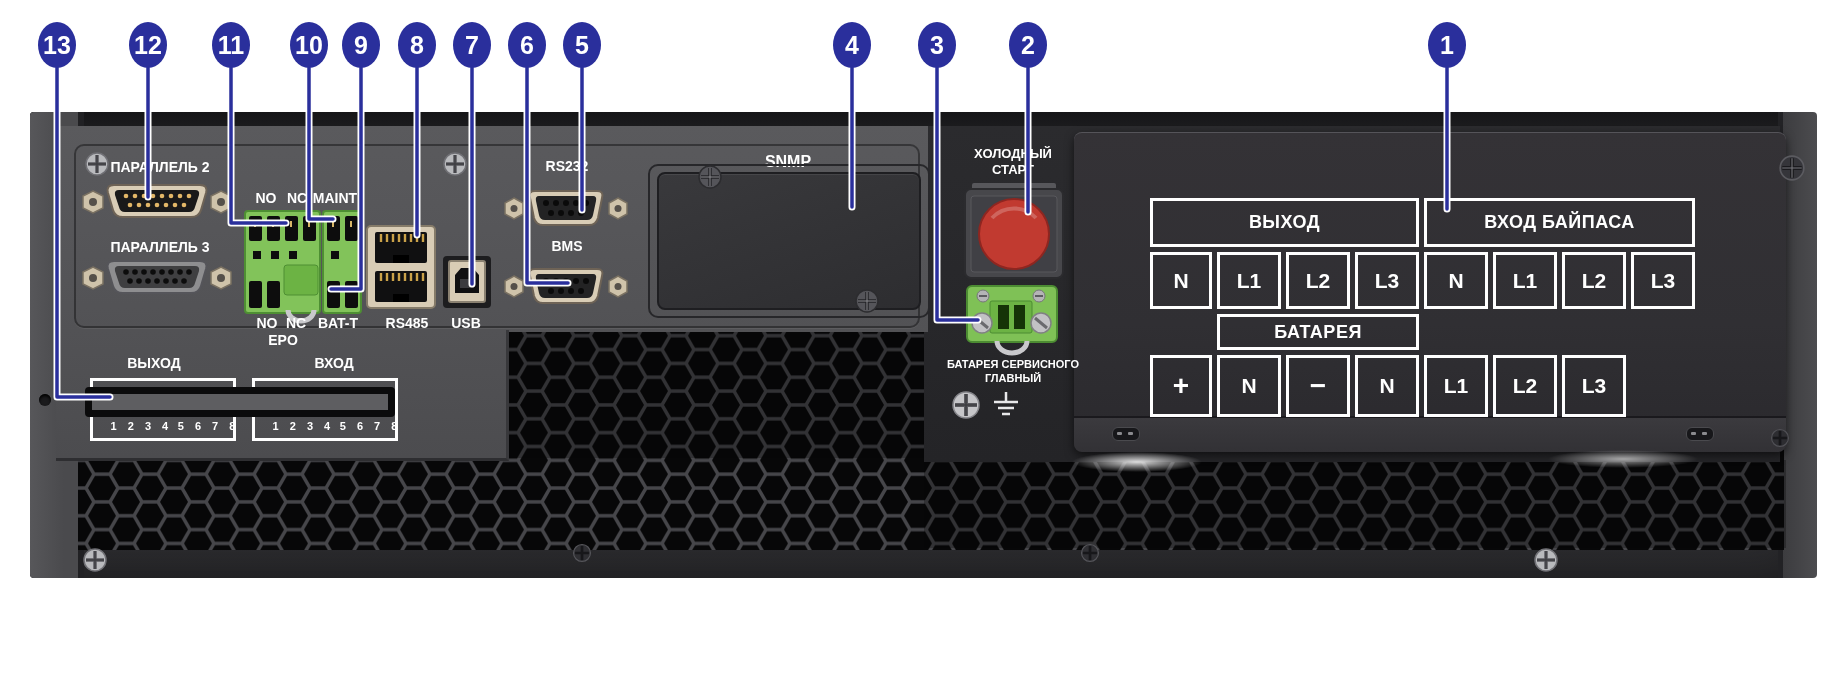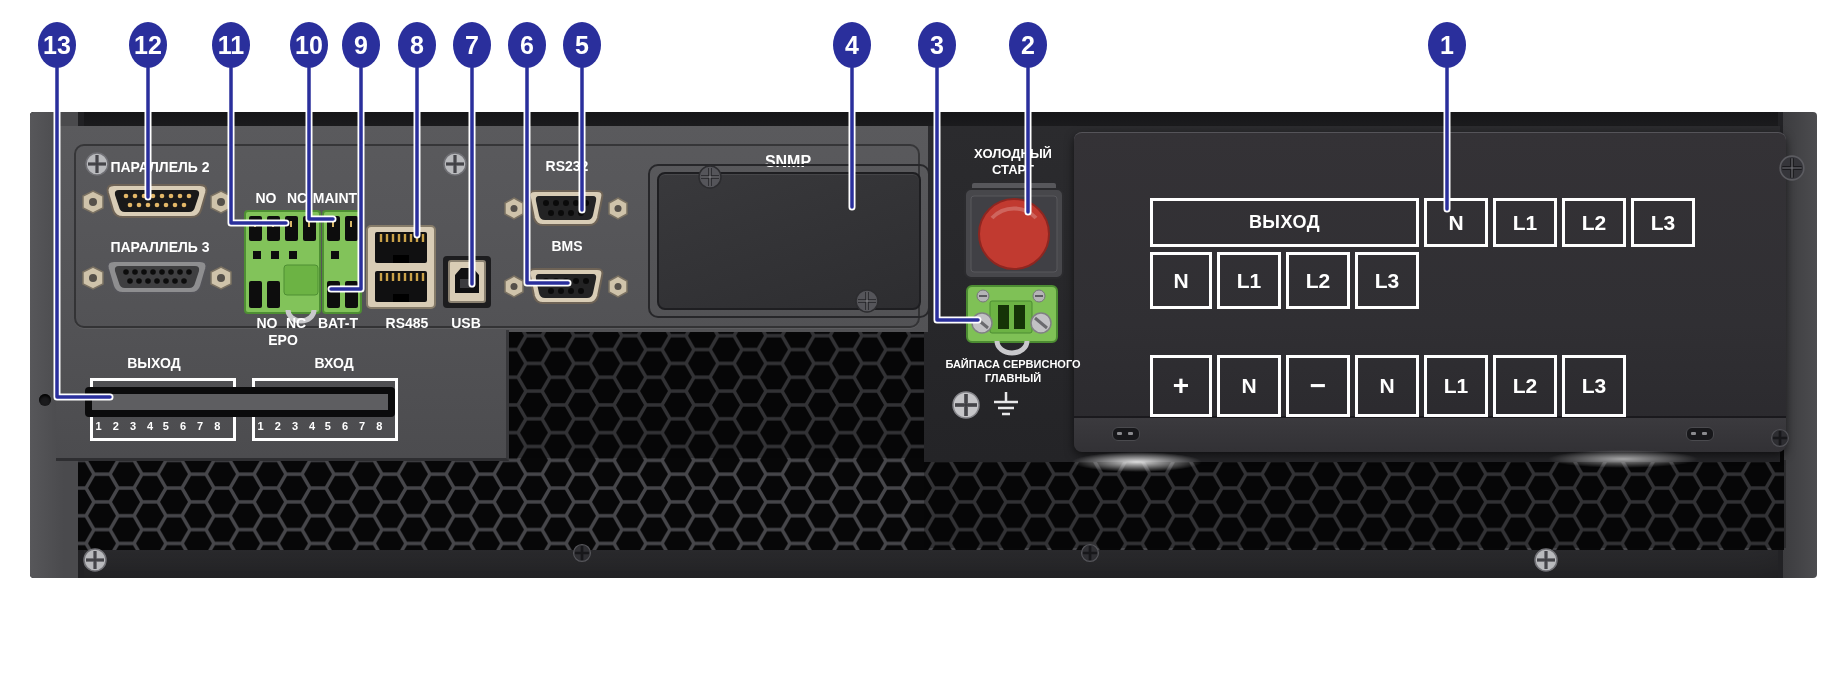--- a/index.html
+++ b/index.html
@@ -53,21 +53,21 @@
       font-weight:bold;font-size:21px;font-family:"Liberation Sans",sans-serif;}
   .tt .hdr{font-size:18px;letter-spacing:.5px;}
   .tt .pe{font-size:36px;}
   .tt .big{font-size:28px;}
 
   
   .dip-bracket{position:absolute;width:140px;height:57px;border:3px solid #fff;}
   .dip-bar{left:85px;top:387px;width:310px;height:30px;background:#5e5e61;
     border:7px solid #0b0b0c;border-radius:4px;box-sizing:border-box;}
   .dip-nums{position:absolute;width:140px;display:flex;justify-content:space-evenly;
-    color:#fff;font-weight:bold;font-size:11px;letter-spacing:4px;}
+    color:#fff;font-weight:bold;font-size:11px;letter-spacing:4px;margin-left:15px;}
   .dip-hole{left:39px;top:394px;width:12px;height:12px;border-radius:50%;background:#1b1b1d;
     box-shadow:inset 0 2px 3px #000;}
 
   
   .snmp-recess{left:648px;top:164px;width:278px;height:150px;border-radius:10px;
     border:2px solid #27272a;}
   .snmp-plate{left:657px;top:172px;width:260px;height:134px;border-radius:8px;
     background:linear-gradient(160deg,#39393c,#2d2d30);
     border:2px solid #1e1e21;box-shadow:inset 0 1px 0 rgba(255,255,255,.08);}
 
@@ -115,30 +115,32 @@
     </div>
   <div class="pill" style="left:1686px;top:427px;">
       <i style="left:4px"></i>
       <i style="left:15px"></i>
     </div>
   <div class="sheen a"></div>
   <div class="sheen b"></div>
 
   <div class="abs tt">
     <div class="cell hdr" style="grid-column:1/5;grid-row:1;">ВЫХОД</div>
+    <div class="cell hdr" style="grid-column:5/9;grid-row:1;">ВХОД БАЙПАСА</div>
 
     <div class="cell">N</div>
     <div class="cell">L1</div>
     <div class="cell">L2</div>
     <div class="cell">L3</div>
     <div class="cell">N</div>
     <div class="cell">L1</div>
     <div class="cell">L2</div>
     <div class="cell">L3</div>
 
+    <div class="cell hdr" style="grid-column:2/5;grid-row:3;">БАТАРЕЯ</div>
 
     <div class="cell big" style="grid-row:4;">+</div>
     <div class="cell" style="grid-row:4;">N</div>
     <div class="cell big" style="grid-row:4;">−</div>
     <div class="cell" style="grid-row:4;">N</div>
     <div class="cell" style="grid-row:4;">L1</div>
     <div class="cell" style="grid-row:4;">L2</div>
     <div class="cell" style="grid-row:4;">L3</div>
   </div>
 
@@ -338,21 +340,21 @@
     <rect x="24" y="16" width="42" height="32" rx="2" fill="#6cb344" stroke="#4c8c32"></rect>
     <circle cx="16" cy="38" r="10" fill="#c2c2c5" stroke="#808084" stroke-width="1.5"></circle>
     <line x1="10" y1="33" x2="22" y2="43" stroke="#6a6a6e" stroke-width="3"></line>
     <circle cx="75" cy="38" r="10" fill="#c2c2c5" stroke="#808084" stroke-width="1.5"></circle>
     <line x1="69" y1="33" x2="81" y2="43" stroke="#6a6a6e" stroke-width="3"></line>
     <rect x="32" y="20" width="11" height="24" fill="#153307"></rect>
     <rect x="48" y="20" width="11" height="24" fill="#153307"></rect>
     <path d="M31,56 A 15 12 0 0 0 61,56" fill="none" stroke="#c9c9cc" stroke-width="5"></path>
   </svg>
   <div class="lbl" style="left:938px;top:357px;width:150px;font-size:11px;line-height:14px;">
-    <span>БАЙПАСА СЕРВИСНОГО</span><br>
+    <span>БАТАРЕЯ СЕРВИСНОГО</span><br>
     <span>ГЛАВНЫЙ</span>
   </div>
 
   <svg style="left:950px;top:390px" width="80" height="32" viewBox="0 0 80 32">
     <circle cx="16" cy="15" r="13" fill="#c5c5c8" stroke="#85858a" stroke-width="1.5"></circle>
     <path d="M16,4 V26 M5,15 H27" stroke="#5a5a5f" stroke-width="4"></path>
     <path d="M16,4 V26 M5,15 H27" stroke="#3e3e42" stroke-width="1.5"></path>
     <g stroke="#e8e8ea" stroke-width="2.5">
       <line x1="56" y1="2" x2="56" y2="12"></line>
       <line x1="44" y1="12" x2="68" y2="12"></line>

